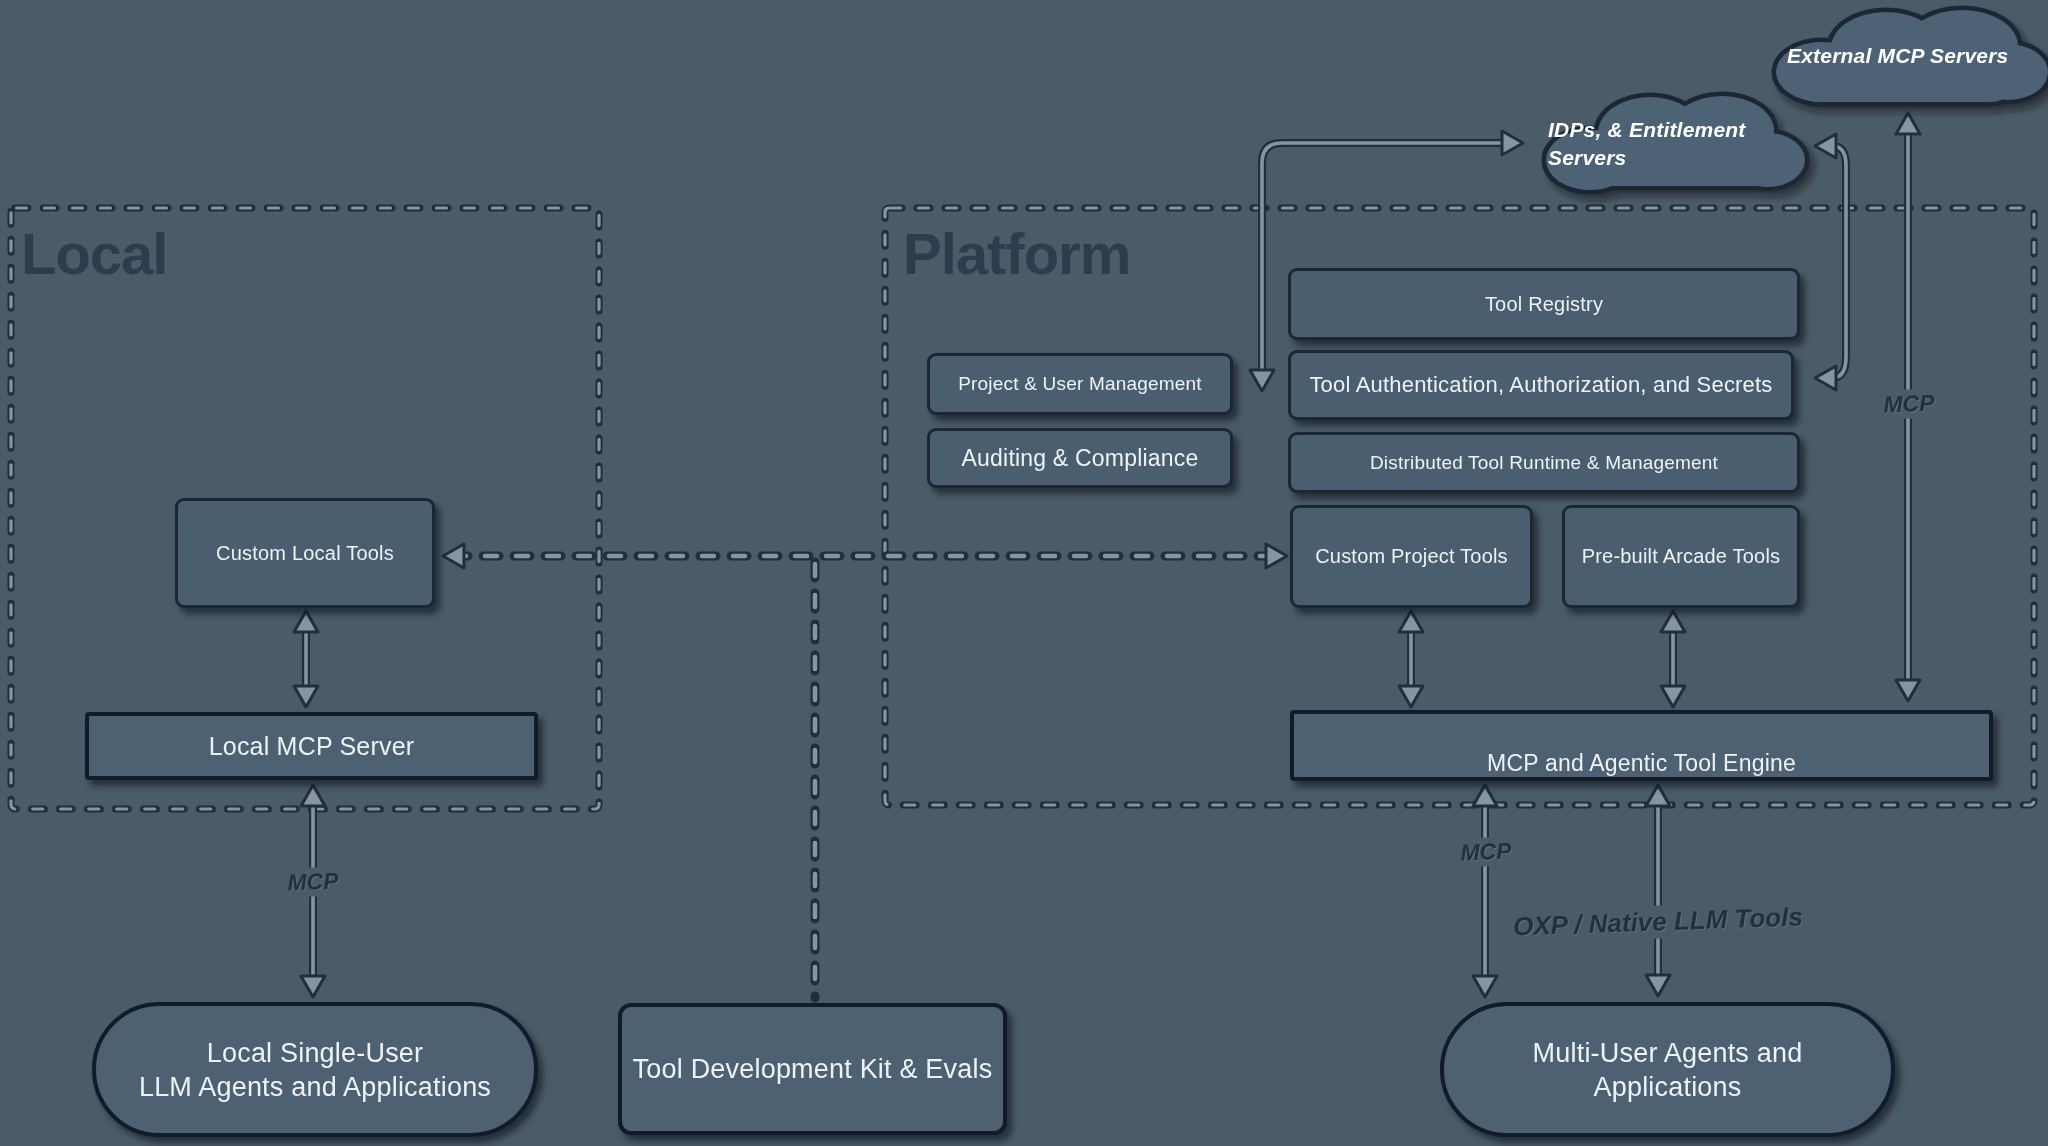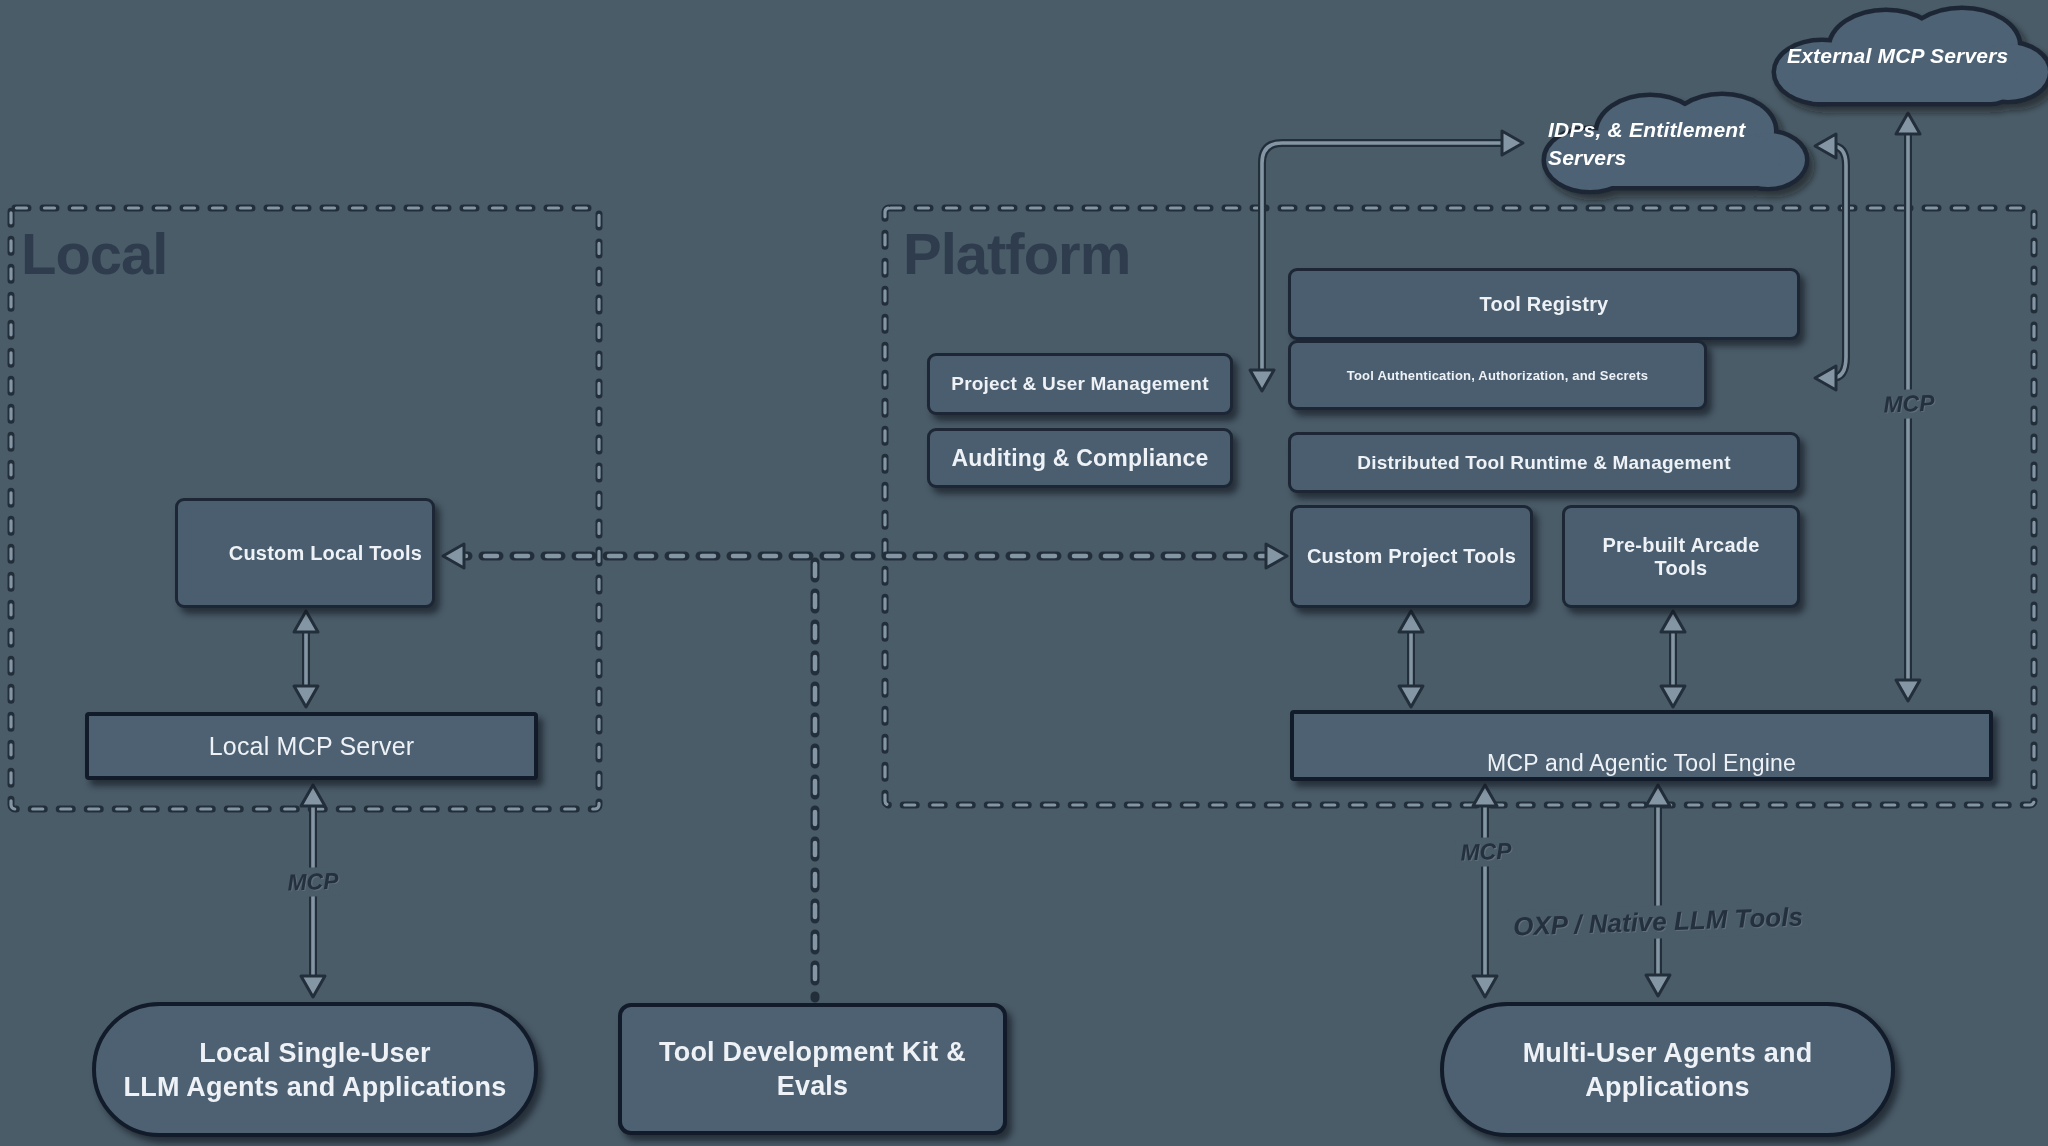--- a/index.html
+++ b/index.html
@@ -25,21 +25,21 @@
   .layer{position:absolute;inset:0;width:2048px;height:1146px;}
   svg.layer{z-index:1;}
   .nodes{z-index:2;pointer-events:none;}
   .node{
     position:absolute;box-sizing:border-box;
     background:var(--node-fill);
     border:3px solid var(--node-border);
     border-radius:9px;
     color:var(--text);
     display:flex;align-items:center;justify-content:center;text-align:center;
-    font-size:20px;font-weight:700;letter-spacing:.2px;
+    font-size:20px;font-weight:400;letter-spacing:.2px;
     box-shadow:5px 6px 6px rgba(9,13,21,.55);
     padding:0 10px;
   }
   .node.big{
     background:var(--big-fill);
     border:4px solid var(--big-border);
     border-radius:4px;
     font-size:24px;
   }
   .node.stadium{border-radius:70px;font-size:27px;line-height:34px;}
@@ -197,21 +197,21 @@
 
     <div class="cloud-label" style="left:1787px;top:42px;width:250px;">External MCP Servers</div>
     <div class="cloud-label" style="left:1548px;top:116px;width:250px;">
       <span class="two">IDPs, &amp; Entitlement</span>
       <span class="two">Servers</span>
     </div>
 
     <div class="node" style="left:1288px;top:268px;width:512px;height:72px;">
       <span>Tool Registry</span>
     </div>
-    <div class="node" style="left:1288px;top:340px;width:419px;height:70px;font-size:13px;">
+    <div class="node" style="left:1288px;top:350px;width:506px;height:70px;font-size:22px;">
       <span>Tool Authentication, Authorization, and Secrets</span>
     </div>
     <div class="node" style="left:1288px;top:432px;width:512px;height:61px;font-size:19px;">
       <span>Distributed Tool Runtime &amp; Management</span>
     </div>
     <div class="node" style="left:927px;top:353px;width:306px;height:62px;font-size:19px;">
       <span>Project &amp; User Management</span>
     </div>
     <div class="node" style="left:927px;top:428px;width:306px;height:60px;font-size:23px;">
       <span>Auditing &amp; Compliance</span>
@@ -219,21 +219,21 @@
     <div class="node" style="left:1290px;top:505px;width:243px;height:103px;">
       <span>Custom Project Tools</span>
     </div>
     <div class="node" style="left:1562px;top:505px;width:238px;height:103px;">
       <span>Pre-built Arcade Tools</span>
     </div>
     <div class="node big" style="left:1290px;top:710px;width:703px;height:71px;font-size:23px;font-weight:400;align-items:flex-end;">
       <span>MCP and Agentic Tool Engine</span>
     </div>
 
-    <div class="node" style="left:175px;top:498px;width:260px;height:110px;justify-content:flex-end;">
+    <div class="node" style="left:175px;top:498px;width:260px;height:110px;">
       <span>Custom Local Tools</span>
     </div>
     <div class="node big" style="left:85px;top:712px;width:453px;height:68px;font-size:25px;font-weight:400;">
       <span>Local MCP Server</span>
     </div>
 
     <div class="node big stadium" style="left:92px;top:1002px;width:446px;height:135px;justify-content:center;">
       <span>
         <span class="two">Local Single-User</span>
         <span class="two">LLM Agents and Applications</span>

